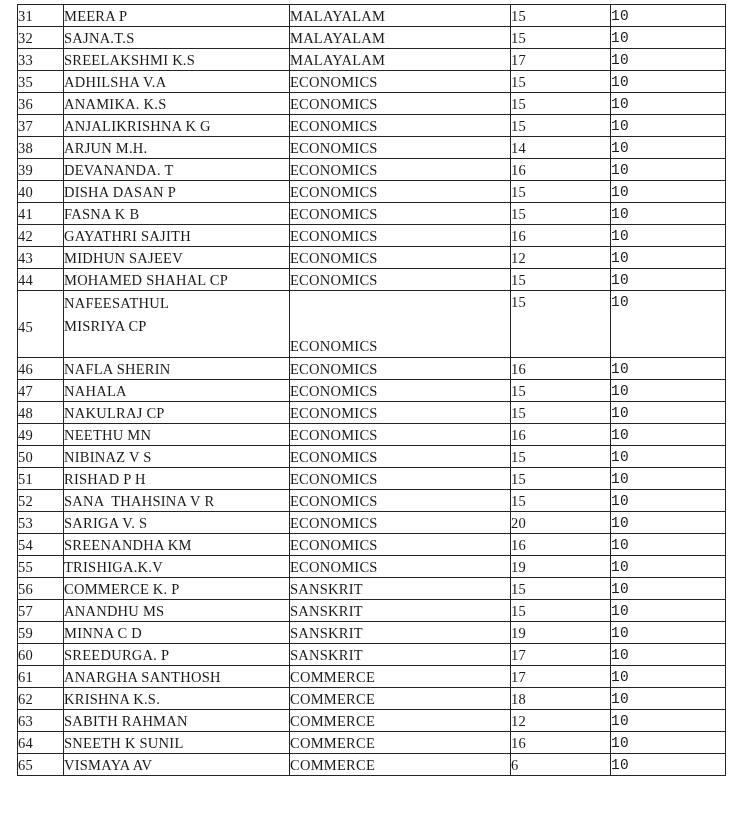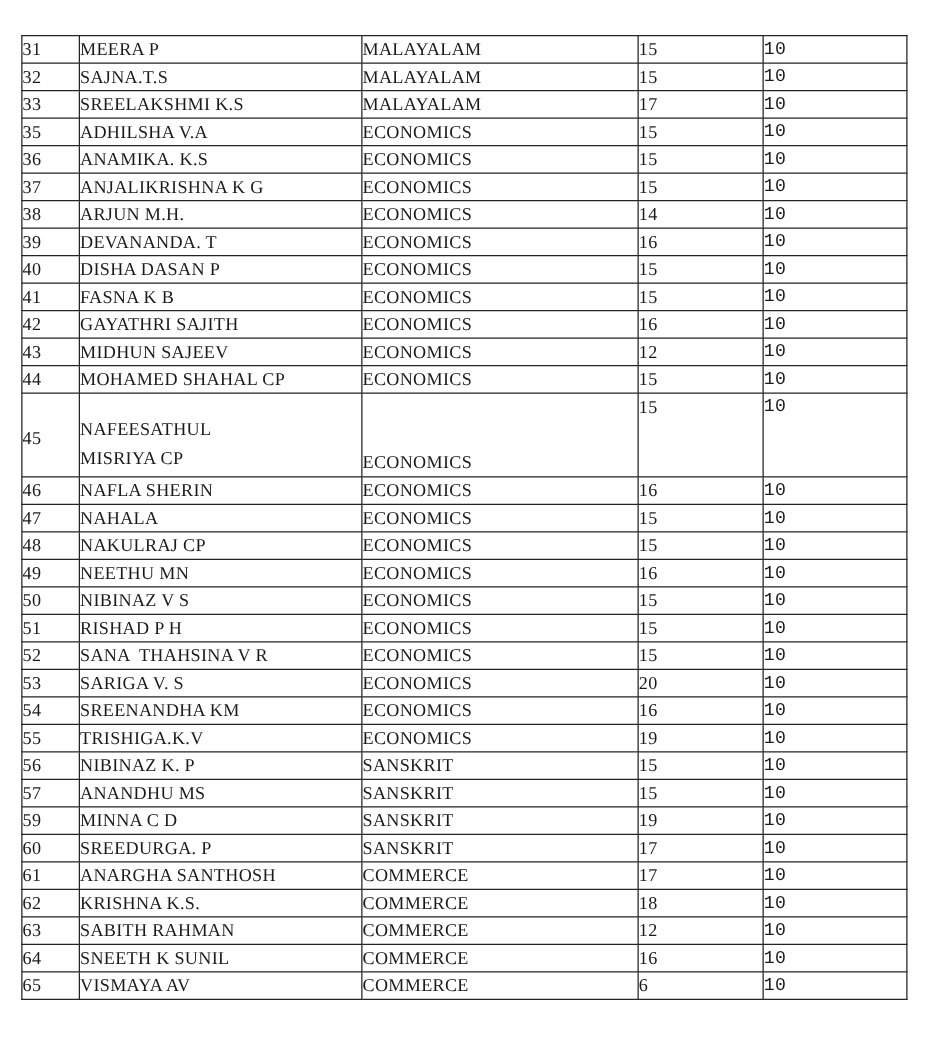--- a/index.html
+++ b/index.html
@@ -15,21 +15,21 @@
     color: #1a1a1a;
   }
   .page {
     position: absolute;
     inset: 0;
     background: #ffffff;
   }
   table.marks {
     position: absolute;
     left: 17px;
-    top: 28px;
+    top: 4px;
     width: 708px;
     border-collapse: collapse;
     table-layout: fixed;
   }
   table.marks td {
     border: 1px solid #242424;
     height: 21px;
     font-size: 14.5px;
     line-height: 20px;
     letter-spacing: 0.25px;
@@ -46,21 +46,21 @@
 
   td.c-no   { padding-left: 8px;  }
   td.c-name { padding-left: 10px; }
   td.c-dept { padding-left: 11px; margin-left: 20px; }
   td.c-m1   { padding-left: 9px;  }
   td.c-m2   { padding-left: 13px; font-family: Liberation Mono, monospace; }
 
   
   tr.tall td { height: 46px; }
   tr.tall td.c-no   { vertical-align: bottom; padding-bottom: 20px; }
-  tr.tall td.c-name { vertical-align: top;    line-height: 23px; padding-top: 18px; margin-left: 46px; }
+  tr.tall td.c-name { vertical-align: top;    line-height: 23px; padding-top: 1px; margin-left: 46px; }
   tr.tall td.c-dept { vertical-align: bottom; padding-bottom: 1px; }
   tr.tall td.c-m1,
   tr.tall td.c-m2   { vertical-align: top;    padding-top: 1px; }
 </style>
 </head>
 <body>
 
 <div class="page">
   <table class="marks">
     <colgroup>
@@ -235,21 +235,21 @@
   </tr>
         <tr>
     <td class="c-no">55</td>
     <td class="c-name">TRISHIGA.K.V</td>
     <td class="c-dept">ECONOMICS</td>
     <td class="c-m1">19</td>
     <td class="c-m2">10</td>
   </tr>
         <tr>
     <td class="c-no">56</td>
-    <td class="c-name">NIBINAZ K. P</td>
+    <td class="c-name">COMMERCE K. P</td>
     <td class="c-dept">SANSKRIT</td>
     <td class="c-m1">15</td>
     <td class="c-m2">10</td>
   </tr>
         <tr>
     <td class="c-no">57</td>
     <td class="c-name">ANANDHU MS</td>
     <td class="c-dept">SANSKRIT</td>
     <td class="c-m1">15</td>
     <td class="c-m2">10</td>

